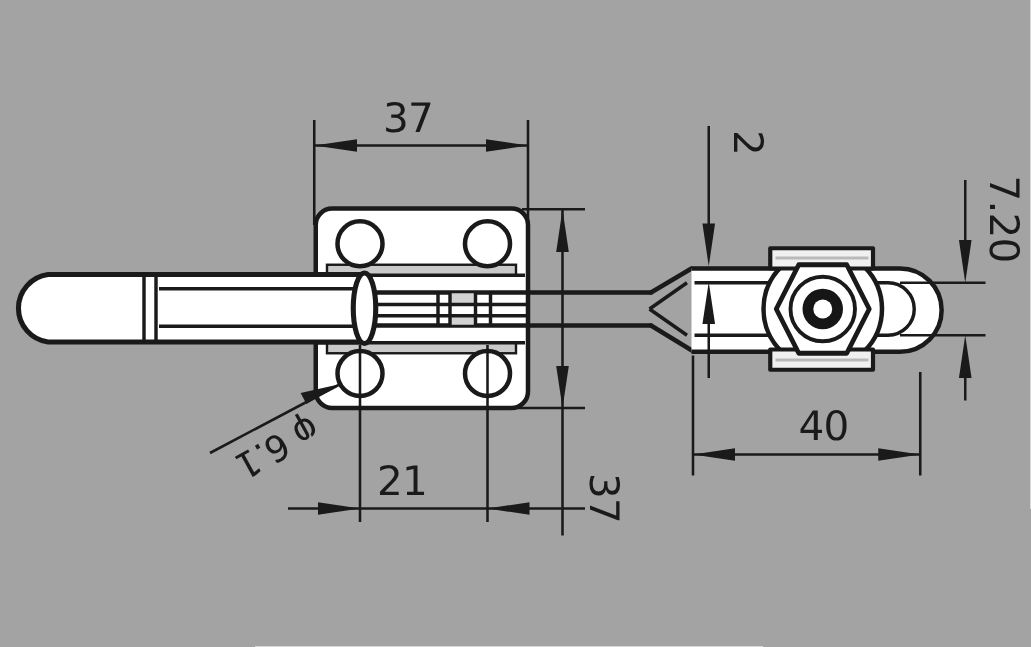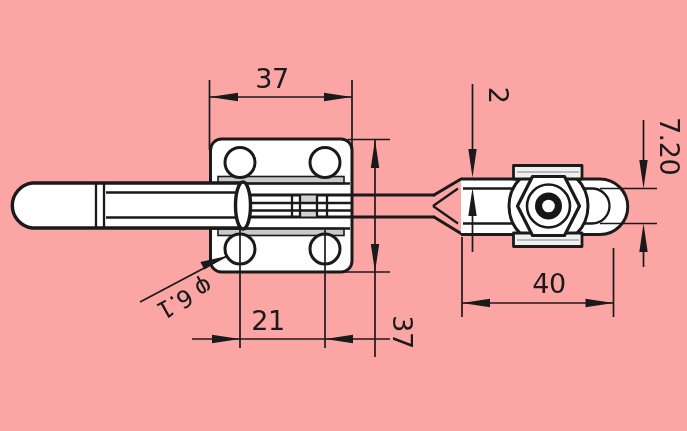--- a/index.html
+++ b/index.html
@@ -1,16 +1,16 @@
 <!DOCTYPE html>
 <html><head>
 <meta charset="utf-8">
 <style>
   html,body{margin:0;padding:0;background:#fff;}
-  .canvas{position:relative;width:687px;height:431px;background:#fca5a5;overflow:hidden;
+  .canvas{position:relative;width:687px;height:431px;background:#a3a3a3;overflow:hidden;
           font-family:"DejaVu Sans","Liberation Sans",sans-serif;}
   svg{display:block}
   .outline{fill:none;stroke:#1a1a1a;stroke-width:3;stroke-linecap:round;stroke-linejoin:round;}
   .outline-thin{fill:none;stroke:#1a1a1a;stroke-width:2.3;stroke-linecap:butt;}
   .white-fill{fill:#ffffff;stroke:#1a1a1a;stroke-width:3;stroke-linejoin:round;}
   .gray-fill{fill:#c9c9c9;stroke:#1a1a1a;stroke-width:1.6;}
   .cell-gray{fill:#d2d2d2;stroke:none;}
   .dimline{fill:none;stroke:#1a1a1a;stroke-width:1.7;stroke-linecap:butt;}
   .arrow{fill:#1a1a1a;stroke:none;}
   .dim-text{font-family:"DejaVu Sans","Liberation Sans",sans-serif;font-size:27px;

